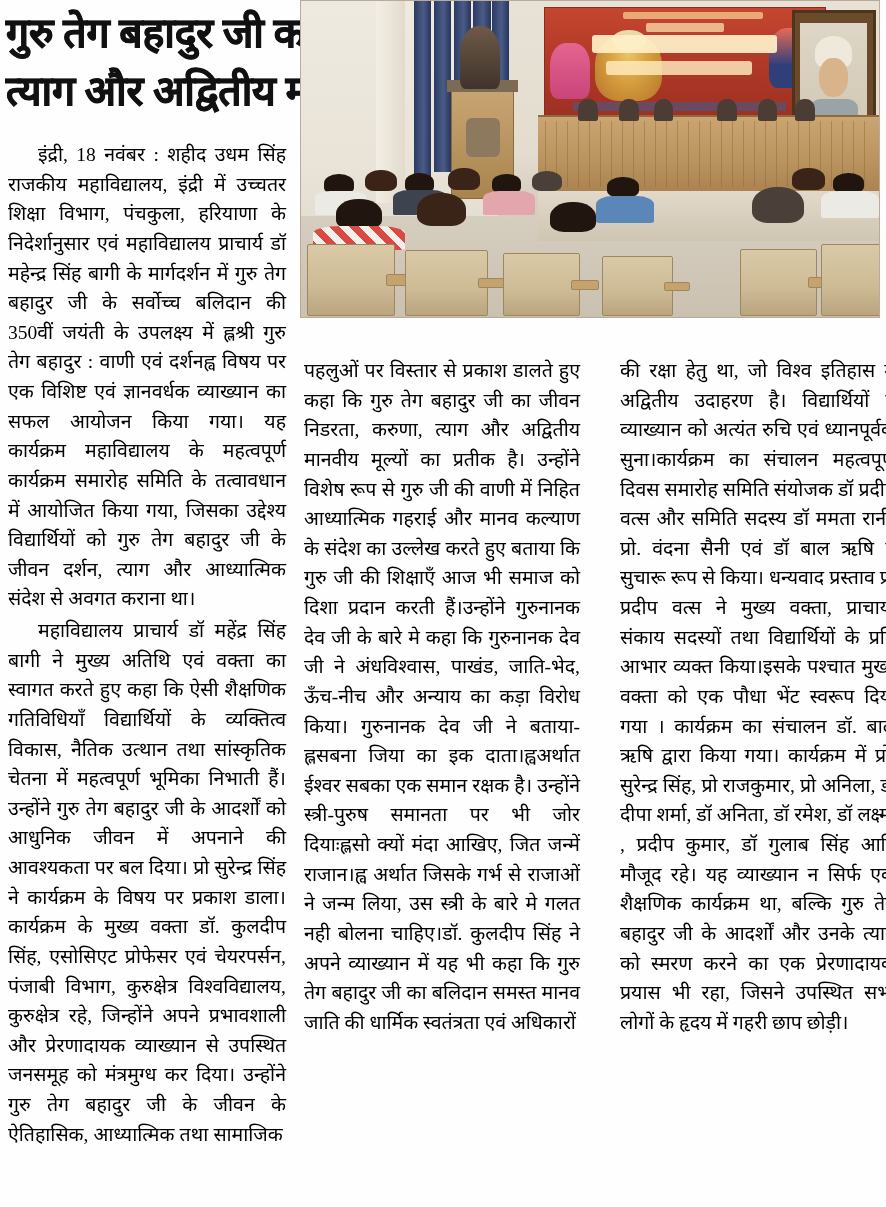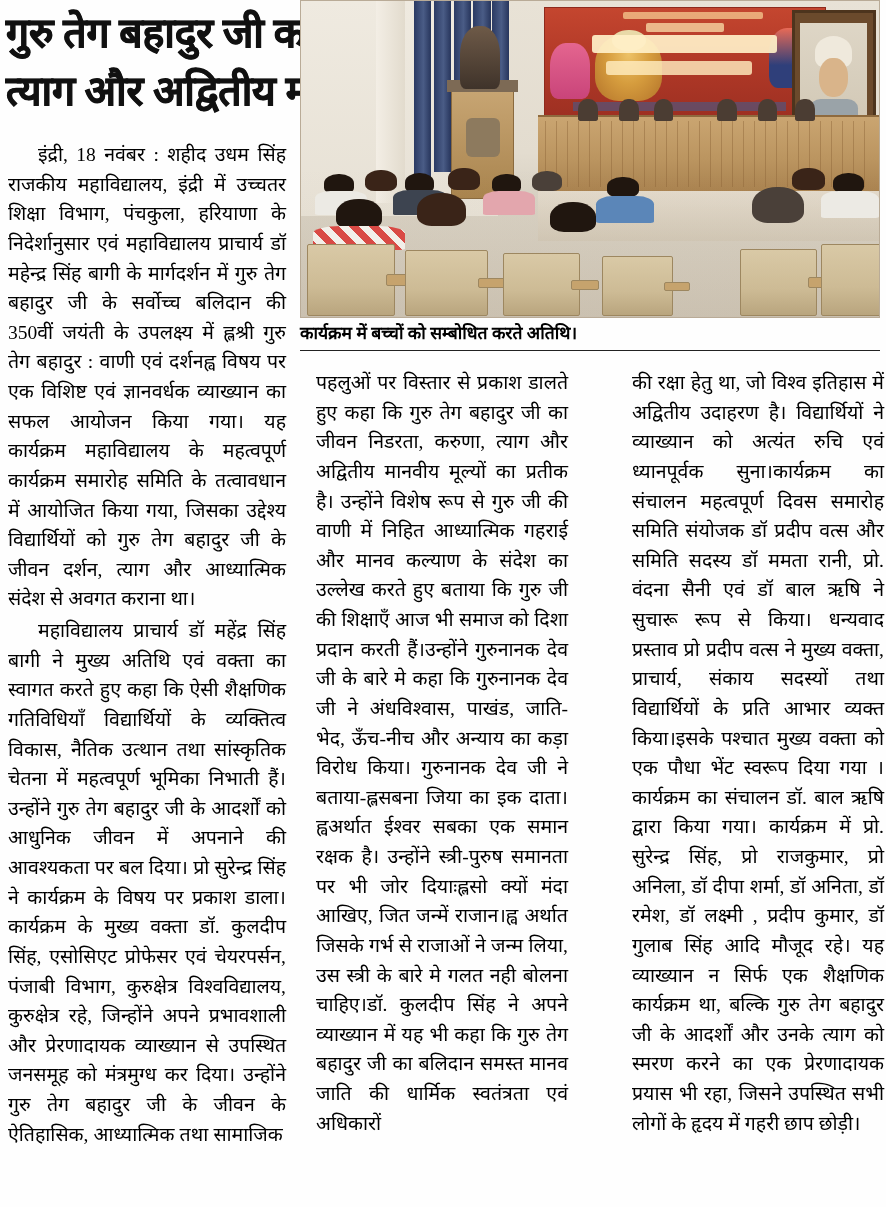--- a/index.html
+++ b/index.html
@@ -281,21 +281,21 @@
 
   
   .lower {
     position: absolute;
     top: 352px;
     width: 284px;
   }
   .lower.l2 { left: 300px; }
   .lower.l3 { left: 616px; }
 
-  .tight { font-size: 19.5px; line-height: 1.52; text-align: justify; margin: 16px; }
+  .tight { font-size: 19.5px; line-height: 1.52; text-align: justify; margin: 4px; }
 </style>
 </head>
 <body>
 
 <div id="page">
 
   <div class="headline">
     <span class="hl-line">गुरु तेग बहादुर जी का जीवन निडरता, करुणा,</span>
     <span class="hl-line">त्याग और अद्वितीय मानवीय मूल्यों का प्रतीक</span>
   </div>
@@ -386,21 +386,20 @@
           <div class="arm"></div>
         </div>
         <div class="chair" style="left:76%;top:55%;width:13%;height:43%;">
           <div class="arm"></div>
         </div>
         <div class="chair" style="left:90%;top:52%;width:12%;height:46%;"></div>
       </div>
     </div>
   </div>
 
-  <div class="caption">कार्यक्रम में बच्चों को सम्बोधित करते अतिथि।</div>
 
   <div class="body-wrap">
     <div class="col col1">
       <p class="para indent">इंद्री, 18 नवंबर : शहीद उधम सिंह राजकीय महाविद्यालय, इंद्री में उच्चतर शिक्षा विभाग, पंचकुला, हरियाणा के निदेर्शानुसार एवं महाविद्यालय प्राचार्य डॉ महेन्द्र सिंह बागी के मार्गदर्शन में गुरु तेग बहादुर जी के सर्वोच्च बलिदान की 350वीं जयंती के उपलक्ष्य में ह्लश्री गुरु तेग बहादुर : वाणी एवं दर्शनह्व विषय पर एक विशिष्ट एवं ज्ञानवर्धक व्याख्यान का सफल आयोजन किया गया। यह कार्यक्रम महाविद्यालय के महत्वपूर्ण कार्यक्रम समारोह समिति के तत्वावधान में आयोजित किया गया, जिसका उद्देश्य विद्यार्थियों को गुरु तेग बहादुर जी के जीवन दर्शन, त्याग और आध्यात्मिक संदेश से अवगत कराना था।</p>
       <p class="para indent">महाविद्यालय प्राचार्य डॉ महेंद्र सिंह बागी ने मुख्य अतिथि एवं वक्ता का स्वागत करते हुए कहा कि ऐसी शैक्षणिक गतिविधियाँ विद्यार्थियों के व्यक्तित्व विकास, नैतिक उत्थान तथा सांस्कृतिक चेतना में महत्वपूर्ण भूमिका निभाती हैं। उन्होंने गुरु तेग बहादुर जी के आदर्शों को आधुनिक जीवन में अपनाने की आवश्यकता पर बल दिया। प्रो सुरेन्द्र सिंह ने कार्यक्रम के विषय पर प्रकाश डाला। कार्यक्रम के मुख्य वक्ता डॉ. कुलदीप सिंह, एसोसिएट प्रोफेसर एवं चेयरपर्सन, पंजाबी विभाग, कुरुक्षेत्र विश्वविद्यालय, कुरुक्षेत्र रहे, जिन्होंने अपने प्रभावशाली और प्रेरणादायक व्याख्यान से उपस्थित जनसमूह को मंत्रमुग्ध कर दिया। उन्होंने गुरु तेग बहादुर जी के जीवन के ऐतिहासिक, आध्यात्मिक तथा सामाजिक</p>
     </div>
   </div>
 
   <div class="lower l2">
     <p class="tight">पहलुओं पर विस्तार से प्रकाश डालते हुए कहा कि गुरु तेग बहादुर जी का जीवन निडरता, करुणा, त्याग और अद्वितीय मानवीय मूल्यों का प्रतीक है। उन्होंने विशेष रूप से गुरु जी की वाणी में निहित आध्यात्मिक गहराई और मानव कल्याण के संदेश का उल्लेख करते हुए बताया कि गुरु जी की शिक्षाएँ आज भी समाज को दिशा प्रदान करती हैं।उन्होंने गुरुनानक देव जी के बारे मे कहा कि गुरुनानक देव जी ने अंधविश्वास, पाखंड, जाति-भेद, ऊँच-नीच और अन्याय का कड़ा विरोध किया। गुरुनानक देव जी ने बताया-ह्लसबना जिया का इक दाता।ह्वअर्थात ईश्वर सबका एक समान रक्षक है। उन्होंने स्त्री-पुरुष समानता पर भी जोर दियाःह्लसो क्यों मंदा आखिए, जित जन्में राजान।ह्व अर्थात जिसके गर्भ से राजाओं ने जन्म लिया, उस स्त्री के बारे मे गलत नही बोलना चाहिए।डॉ. कुलदीप सिंह ने अपने व्याख्यान में यह भी कहा कि गुरु तेग बहादुर जी का बलिदान समस्त मानव जाति की धार्मिक स्वतंत्रता एवं अधिकारों</p>

